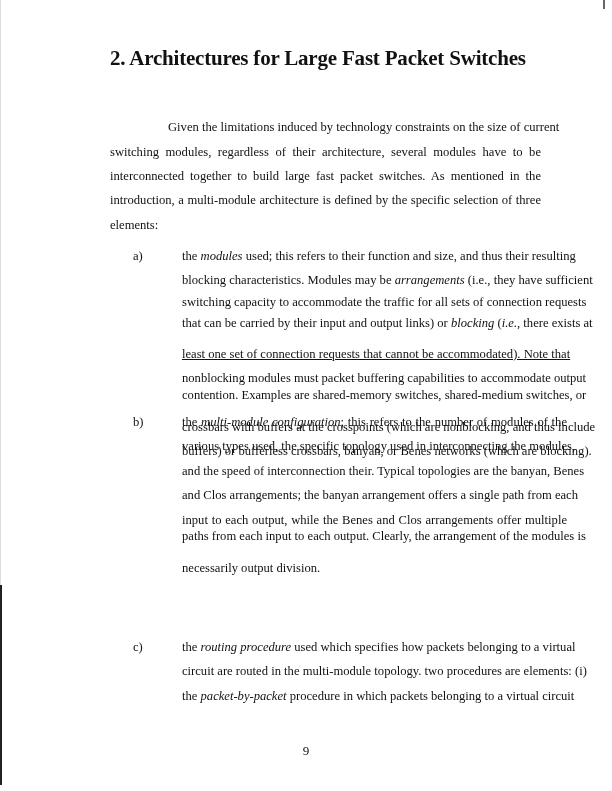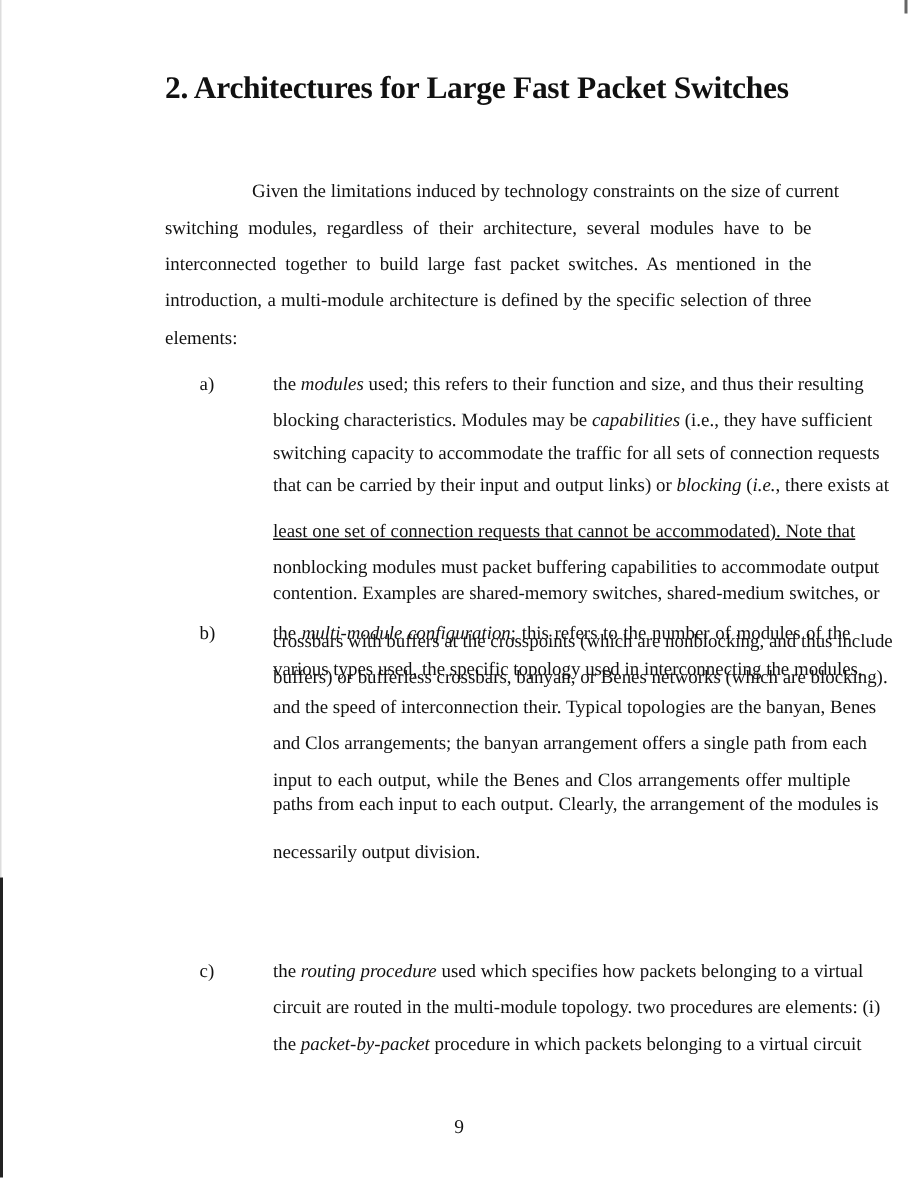--- a/index.html
+++ b/index.html
@@ -69,21 +69,21 @@
   <div class="line para-line" style="top:145px;">switching modules, regardless of their architecture, several modules have to be</div>
   <div class="line para-line" style="top:169px;">interconnected together to build large fast packet switches. As mentioned in the</div>
   <div class="line para-line" style="top:193px;">introduction, a multi-module architecture is defined by the specific selection of three</div>
   <div class="line para-line last-line" style="top:218px;">elements:</div>
 </div>
 
 <div id="items-container">
     <div>
       <div class="marker" style="top: 249px;">a)</div>
       <div class="line item-line" style="top: 249px;">the <em>modules</em> used; this refers to their function and size, and thus their resulting</div>
-      <div class="line item-line" style="top: 273.4px;">blocking characteristics. Modules may be <em>capabilities</em> (i.e., they have sufficient</div>
+      <div class="line item-line" style="top: 273.4px;">blocking characteristics. Modules may be <em>arrangements</em> (i.e., they have sufficient</div>
       <div class="line item-line" style="top: 295px;">switching capacity to accommodate the traffic for all sets of connection requests</div>
       <div class="line item-line" style="top: 316px;">that can be carried by their input and output links) or <em>blocking</em> (<em>i.e.</em>, there exists at</div>
       <div class="line item-line" style="top: 346.6px; text-decoration: underline;">least one set of connection requests that cannot be accommodated). Note that</div>
       <div class="line item-line" style="top: 371px;">nonblocking modules must packet buffering capabilities to accommodate output</div>
       <div class="line item-line" style="top: 388px;">contention. Examples are shared-memory switches, shared-medium switches, or</div>
       <div class="line item-line" style="top: 419.8px;">crossbars with buffers at the crosspoints (which are nonblocking, and thus include</div>
       <div class="line item-line last-line" style="top: 444.2px;">buffers) or bufferless crossbars, banyan, or Benes networks (which are blocking).</div>
     </div>
     <div>
       <div class="marker" style="top: 415px;">b)</div>

